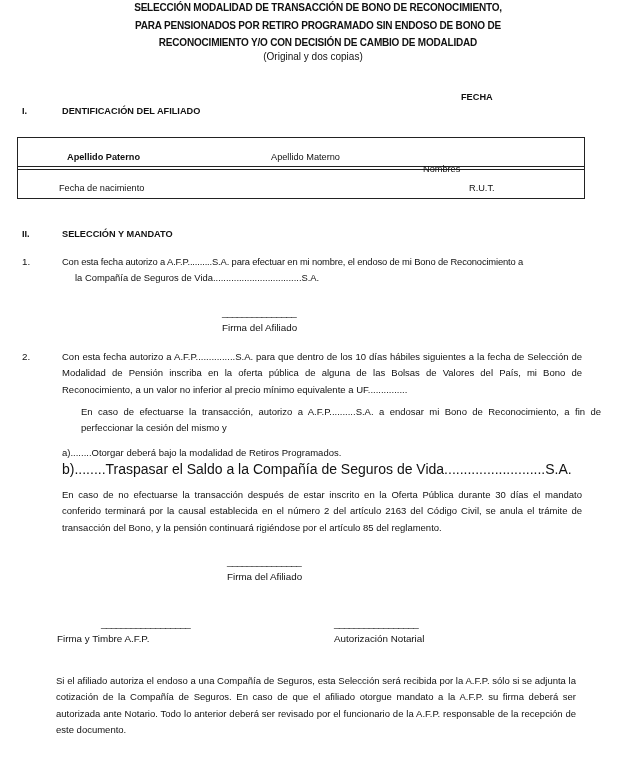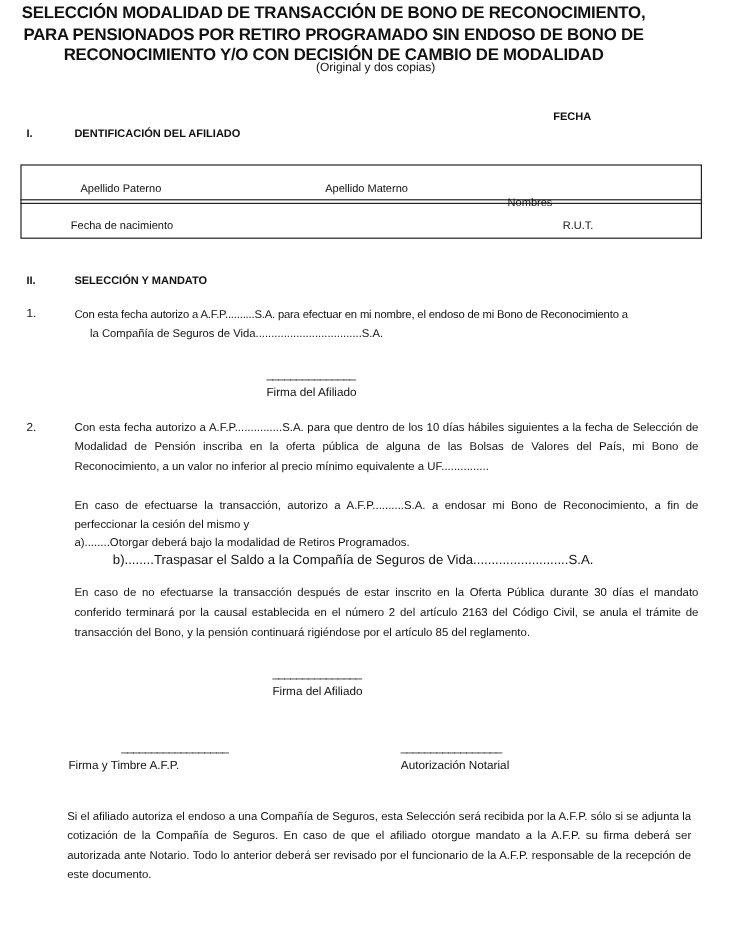--- a/index.html
+++ b/index.html
@@ -4,21 +4,21 @@
 <style>
   html, body { margin: 0; padding: 0; background: #ffffff; }
   body {
     width: 626px; height: 774px; position: relative; overflow: hidden;
     font-family: "Liberation Sans", "DejaVu Sans", sans-serif;
     color: #111111;
   }
   .abs { position: absolute; }
   .title {
     left: 0; width: 556px; text-align: center;
-    font-size: 14px; font-weight: bold; letter-spacing: -0.2px;
+    font-size: 10px; font-weight: bold; letter-spacing: -0.2px; padding-left: 40px;
   }
   .subtitle { left: 0; width: 626px; text-align: center; font-size: 10px; }
   .bold { font-weight: bold; }
   .t9 { font-size: 9.2px; }
   .t10 { font-size: 9.8px; }
   .para {
     left: 62px; width: 520px; font-size: 9.5px; line-height: 16.3px;
     text-align: justify;
   }
   .box {
@@ -44,41 +44,41 @@
 
 <div class="abs bold t9" style="left:461px; top:92px;">FECHA</div>
 
 <div class="abs bold t9" style="left:22px; top:106px;">I.</div>
 <div class="abs bold t9" style="left:62px; top:106px;">DENTIFICACIÓN DEL AFILIADO</div>
 
 <div class="abs box"></div>
 <div class="abs box-sep" style="top:166px; border-top:1px solid #222;"></div>
 <div class="abs box-sep" style="top:169px; border-top:1px solid #222;"></div>
 
-<div class="abs t9" style="left:67px; top:152px;">Apellido Paterno</div>
+<div class="abs t9" style="left:67px; top:152px;font-weight:bold;">Apellido Paterno</div>
 <div class="abs t9" style="left:271px; top:152px;">Apellido Materno</div>
 <div class="abs t9" style="left:423px; top:164px;">Nombres</div>
 <div class="abs t9" style="left:59px; top:183px;">Fecha de nacimiento</div>
 <div class="abs t9" style="left:469px; top:183px;">R.U.T.</div>
 
 <div class="abs bold t9" style="left:22px; top:229px;">II.</div>
 <div class="abs bold t9" style="left:62px; top:229px;">SELECCIÓN Y MANDATO</div>
 
 <div class="abs t10" style="left:22px; top:256px;">1.</div>
 <div class="abs" style="left:62px; top:256px; font-size:9.4px; white-space:nowrap; letter-spacing:-0.15px;">Con esta fecha autorizo a A.F.P..........S.A. para efectuar en mi nombre, el endoso de mi Bono de Reconocimiento a</div>
 <div class="abs" style="left:62px; top:272px; font-size:9.4px; white-space:nowrap;padding-left:13px;">la Compañía de Seguros de Vida..................................S.A.</div>
 
 <div class="abs sig-line" style="left:222px; top:307px;">_______________</div>
 <div class="abs t10" style="left:222px; top:322px;">Firma del Afiliado</div>
 
 <div class="abs t10" style="left:22px; top:351px;">2.</div>
 <div class="abs para" style="top:349px;">Con esta fecha autorizo a A.F.P...............S.A. para que dentro de los 10 días hábiles siguientes a la fecha de Selección de Modalidad de Pensión inscriba en la oferta pública de alguna de las Bolsas de Valores del País, mi Bono de Reconocimiento, a un valor no inferior al precio mínimo equivalente a UF...............</div>
-<div class="abs para" style="top:414px;">En caso de efectuarse la transacción, autorizo a A.F.P..........S.A. a endosar mi Bono de Reconocimiento, a fin de perfeccionar la cesión del mismo y</div>
+<div class="abs para" style="top:404px;margin-left:19px;">En caso de efectuarse la transacción, autorizo a A.F.P..........S.A. a endosar mi Bono de Reconocimiento, a fin de perfeccionar la cesión del mismo y</div>
 <div class="abs" style="left:62px; top:447px; font-size:9.5px;">a)........Otorgar deberá bajo la modalidad de Retiros Programados.</div>
-<div class="abs" style="left:62px; top:461px; font-size:11px;margin-left:32px;">b)........Traspasar el Saldo a la Compañía de Seguros de Vida..........................S.A.</div>
+<div class="abs" style="left:62px; top:461px; font-size:14px;">b)........Traspasar el Saldo a la Compañía de Seguros de Vida..........................S.A.</div>
 <div class="abs para" style="top:487px;">En caso de no efectuarse la transacción después de estar inscrito en la Oferta Pública durante 30 días el mandato conferido terminará por la causal establecida en el número 2 del artículo 2163 del Código Civil, se anula el trámite de transacción del Bono, y la pensión continuará rigiéndose por el artículo 85 del reglamento.</div>
 
 <div class="abs sig-line" style="left:227px; top:556px;">_______________</div>
 <div class="abs t10" style="left:227px; top:571px;">Firma del Afiliado</div>
 
 <div class="abs sig-line" style="left:57px; top:618px;margin-left:44px;">__________________</div>
 <div class="abs t10" style="left:57px; top:633px;">Firma y Timbre A.F.P.</div>
 <div class="abs sig-line" style="left:334px; top:618px;">_________________</div>
 <div class="abs t10" style="left:334px; top:633px;">Autorización Notarial</div>
 

